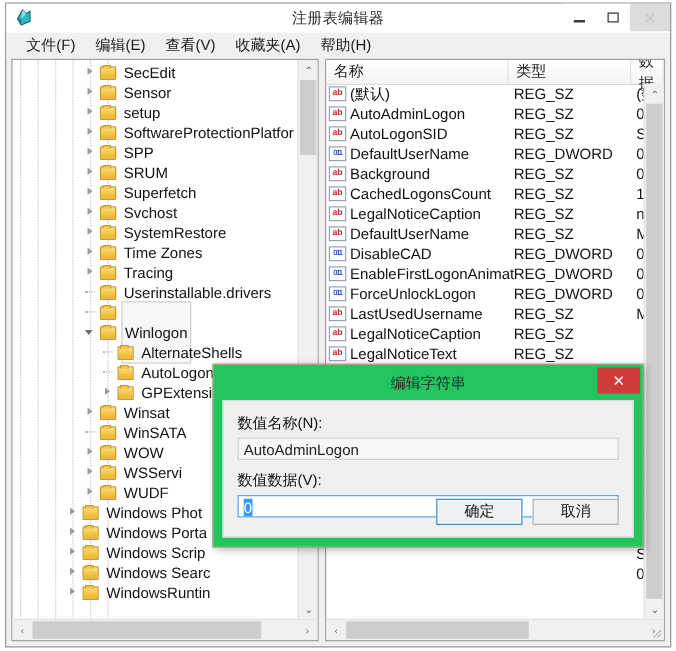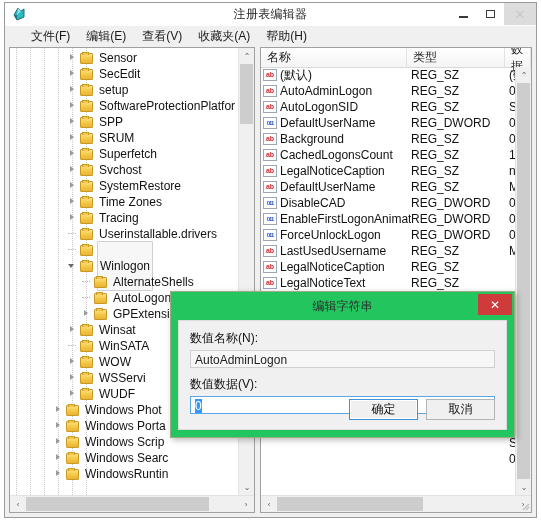--- a/index.html
+++ b/index.html
@@ -30,21 +30,21 @@
     width:27px;height:22px;display:flex;align-items:center;justify-content:center;
     background:#ffffff;font-size:11px;color:#3a3a3a;cursor:default;
   }
   .winbtn.close{background:#dcdcdc;color:#cfcfcf;width:32px;}
   .glyph-min{display:block;width:9px;height:2px;background:#3a3a3a;margin-top:5px;}
   .glyph-max{display:block;width:9px;height:8px;border:1.5px solid #3a3a3a;box-sizing:border-box;}
   .glyph-close{font-size:13px;line-height:1;color:#c9c9c9;}
   
   .menubar{
     height:20px;background:#f0f0f0;display:flex;align-items:center;
-    padding-left:18px;border-bottom:1px solid #f0f0f0;
+    padding-left:8px;border-bottom:1px solid #f0f0f0;
   }
   .menu-item{
     padding:2px 8px;font-size:12px;color:#1a1a1a;cursor:default;
   }
   
   .panes{
     position:absolute;left:4px;top:44px;right:4px;bottom:4px;
     display:flex;
   }
   .pane{
@@ -240,29 +240,29 @@
           <div class="dotline" style="left: 48px;"></div>
           <div class="dotline" style="left: 34px;"></div>
           <div class="dotline" style="left: 20px;"></div>
           <div class="dotline" style="left: 6px;"></div>
           <div class="tree-row">
             <span style="display: inline-block; flex: 0 0 56px; height: 16px;"></span>
             <span class="tw ">
               <i class="arrow"></i>
             </span>
             <span class="folder"></span>
+            <span class="tree-label">SecEdit</span>
+          </div>
+          <div class="tree-row">
+            <span style="display: inline-block; flex: 0 0 56px; height: 16px;"></span>
+            <span class="tw ">
+              <i class="arrow"></i>
+            </span>
+            <span class="folder"></span>
             <span class="tree-label">Sensor</span>
-          </div>
-          <div class="tree-row">
-            <span style="display: inline-block; flex: 0 0 56px; height: 16px;"></span>
-            <span class="tw ">
-              <i class="arrow"></i>
-            </span>
-            <span class="folder"></span>
-            <span class="tree-label">SecEdit</span>
           </div>
           <div class="tree-row">
             <span style="display: inline-block; flex: 0 0 56px; height: 16px;"></span>
             <span class="tw ">
               <i class="arrow"></i>
             </span>
             <span class="folder"></span>
             <span class="tree-label">setup</span>
           </div>
           <div class="tree-row">

